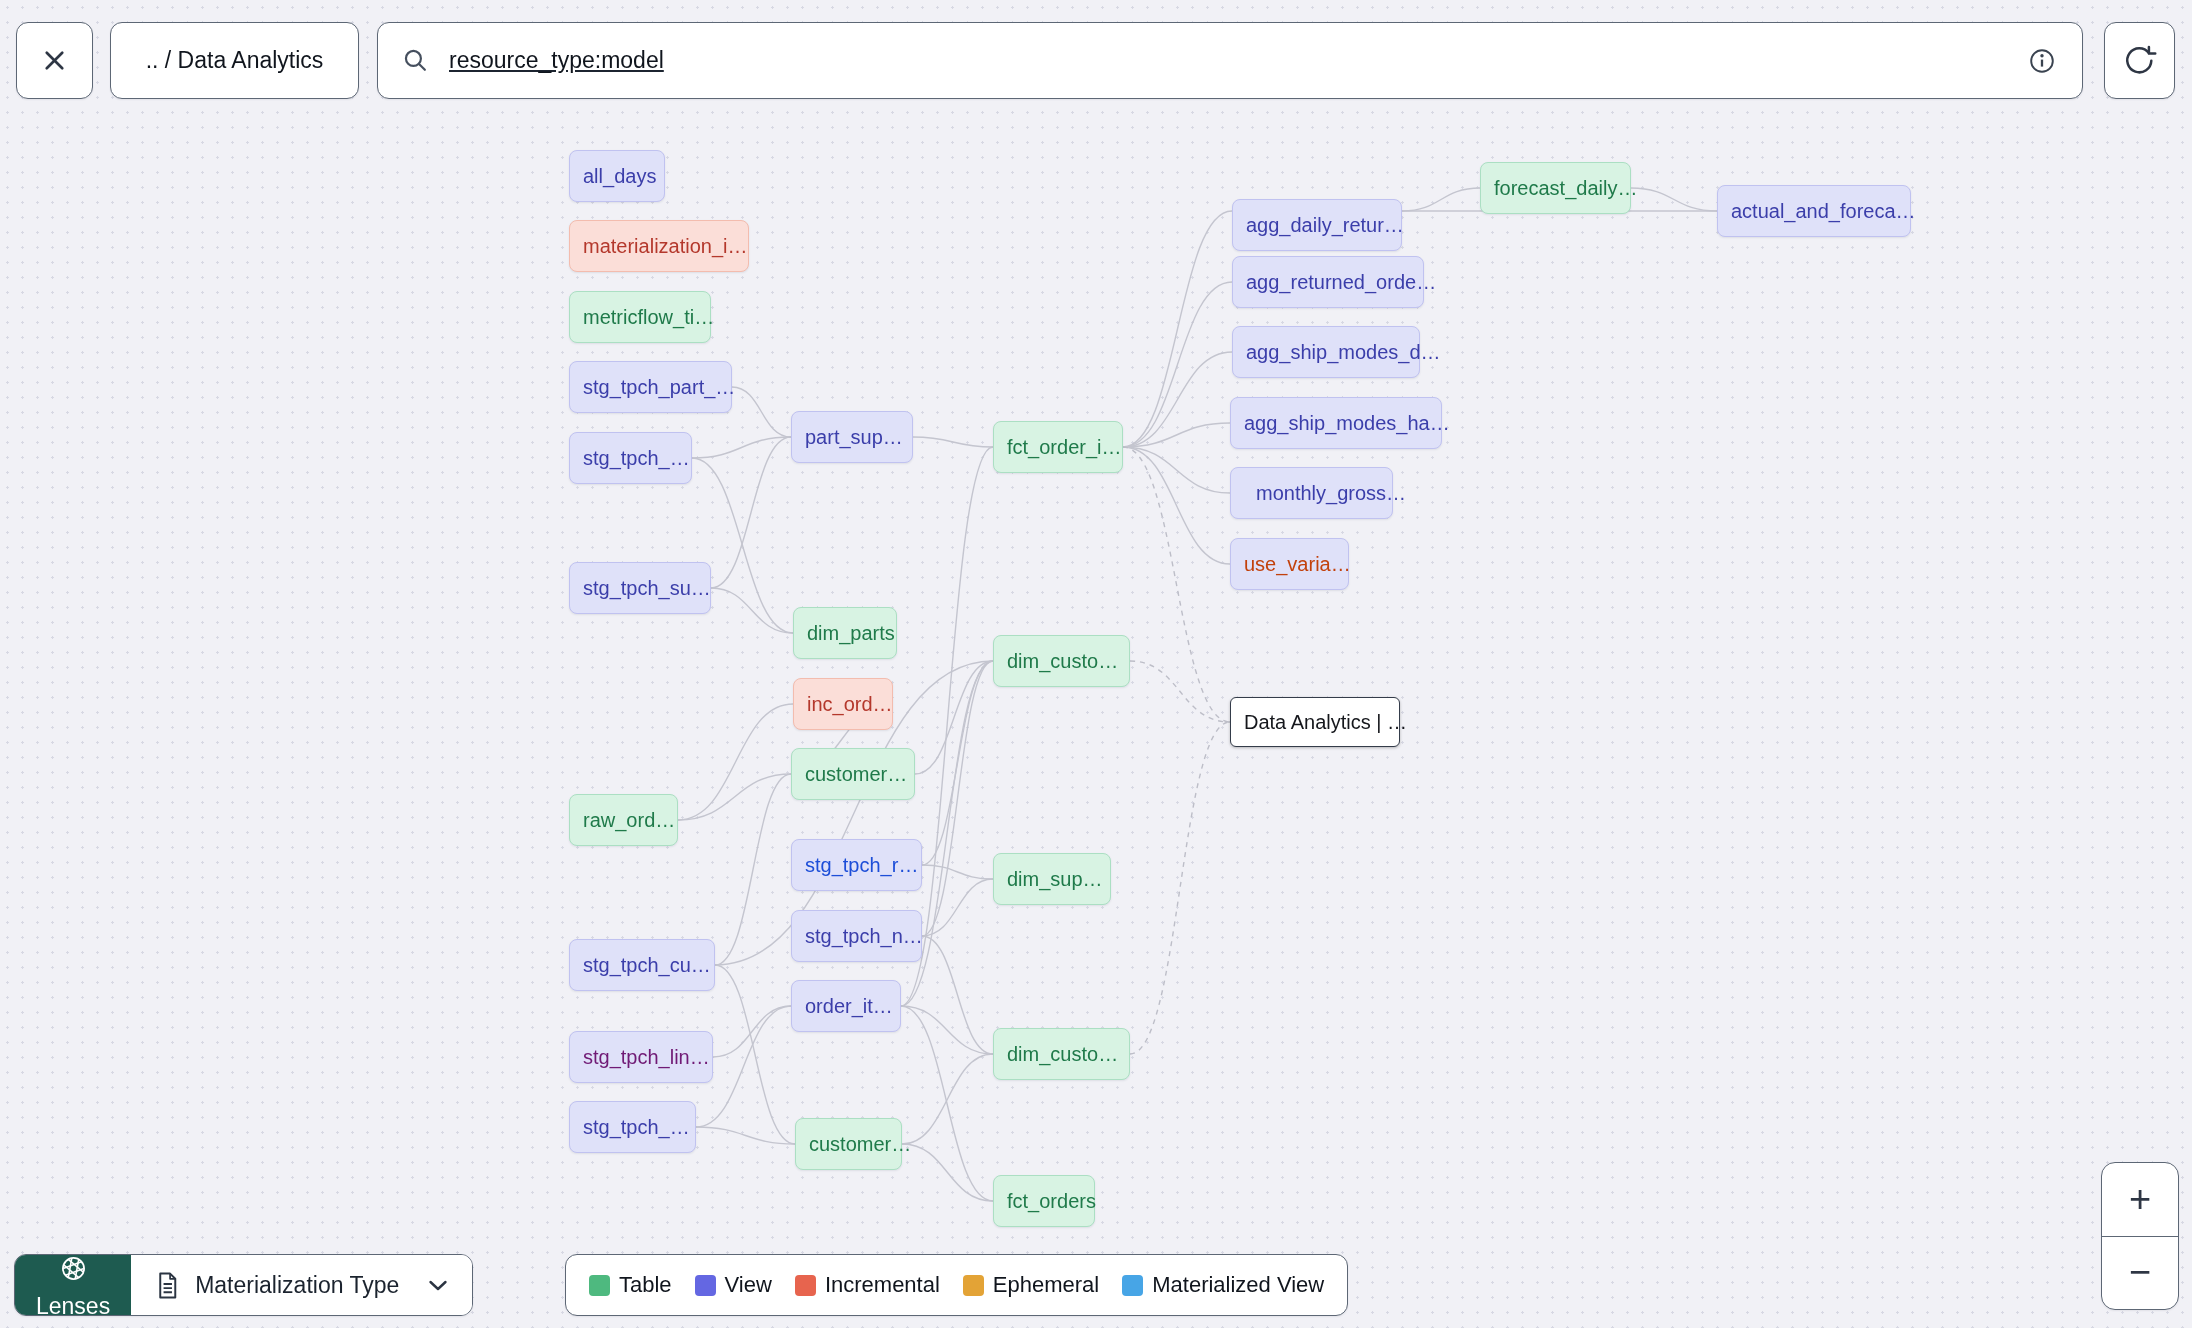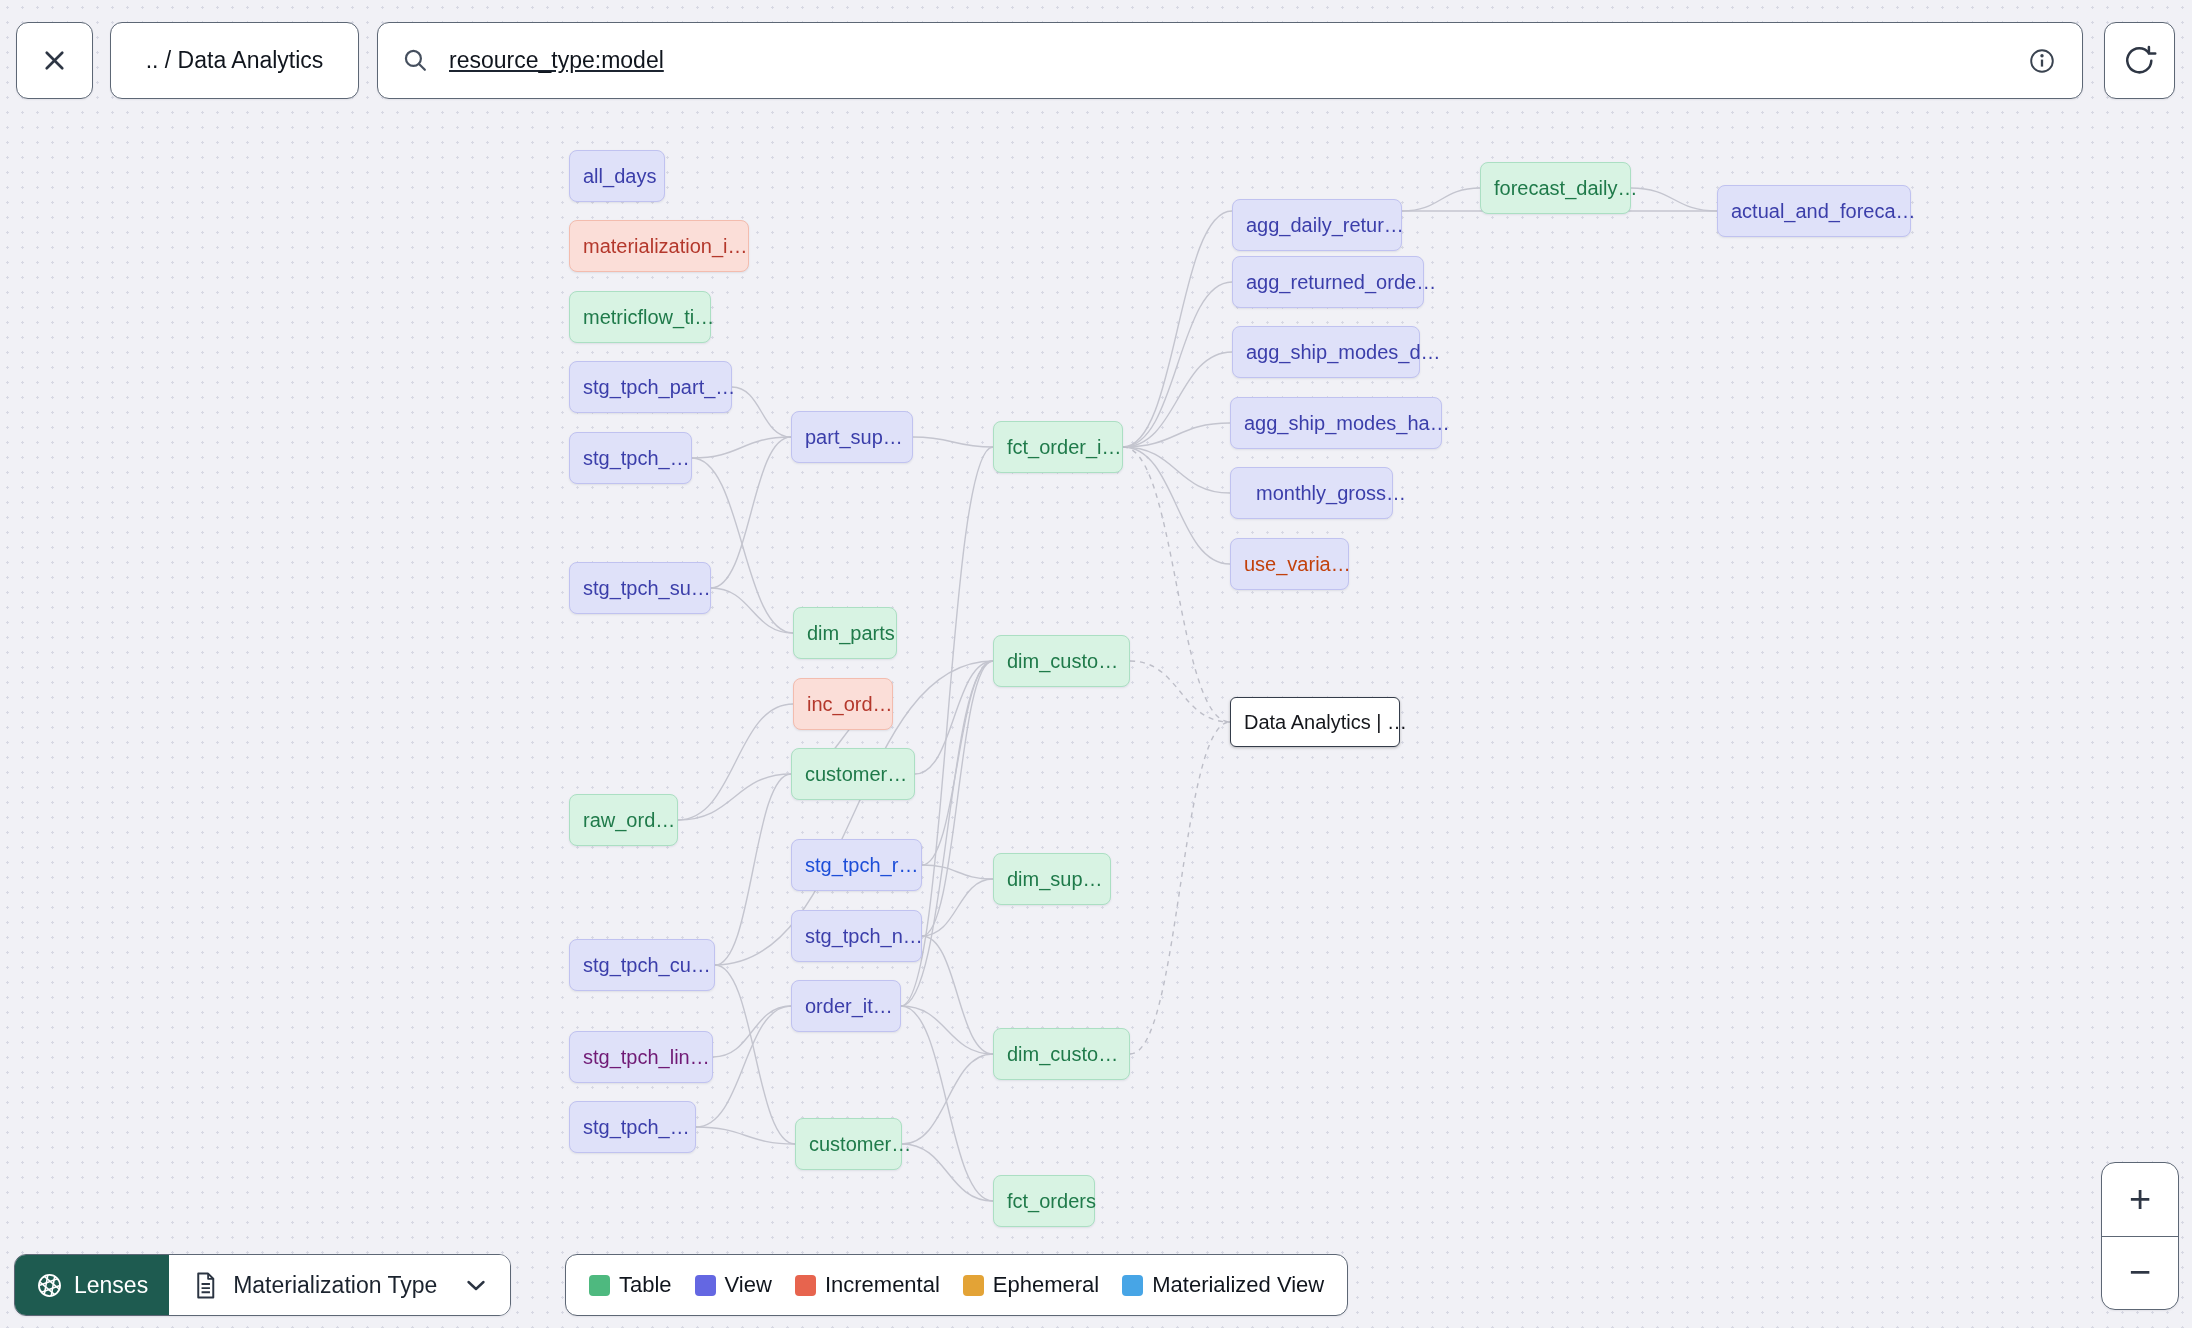--- a/index.html
+++ b/index.html
@@ -17,21 +17,21 @@
         border-radius:12px;display:flex;align-items:center;justify-content:center;
         box-shadow:0 1px 2px rgba(30,35,60,.07);box-sizing:border-box;cursor:pointer;}
   #breadcrumb{font-size:23px;color:#10151d;}
   #searchbar{justify-content:flex-start;padding:12px 24px;gap:18px;cursor:text;text-decoration:underline;}
   #searchbar input{flex:1;border:none;outline:none;background:transparent;
         font-family:inherit;font-size:23px;color:#10151d;}
   #footer-pill{position:absolute;left:14px;top:1254px;height:62px;z-index:3;display:flex;
         border:1.6px solid #5d6775;border-radius:12px;overflow:hidden;
         box-shadow:0 1px 2px rgba(30,35,60,.07);box-sizing:border-box;}
   #lenses{display:flex;align-items:center;gap:11px;padding:0 21px;color:#fff;
-        font-size:23px;cursor:pointer;}
+        font-size:23px;cursor:pointer;flex-direction:column;}
   #lens-select{display:flex;align-items:center;gap:15px;padding:0 24px;background:#fff;
         font-size:23px;color:#1b232e;cursor:pointer;}
   #lens-select .chev{margin-left:14px;display:flex;align-items:center;}
   #legend{position:absolute;left:565px;top:1254px;height:62px;z-index:3;background:#fff;
         border:1.6px solid #5d6775;border-radius:12px;display:inline-flex;align-items:center;
         gap:23px;padding:0 23px;font-size:22px;color:#10151d;box-sizing:border-box;
         box-shadow:0 1px 2px rgba(30,35,60,.07);}
   .legend-item{display:flex;align-items:center;gap:9px;}
   .swatch{width:21px;height:21px;border-radius:4px;flex:none;}
   #zoomctl{position:absolute;left:2101px;top:1162px;width:78px;height:148px;z-index:3;

